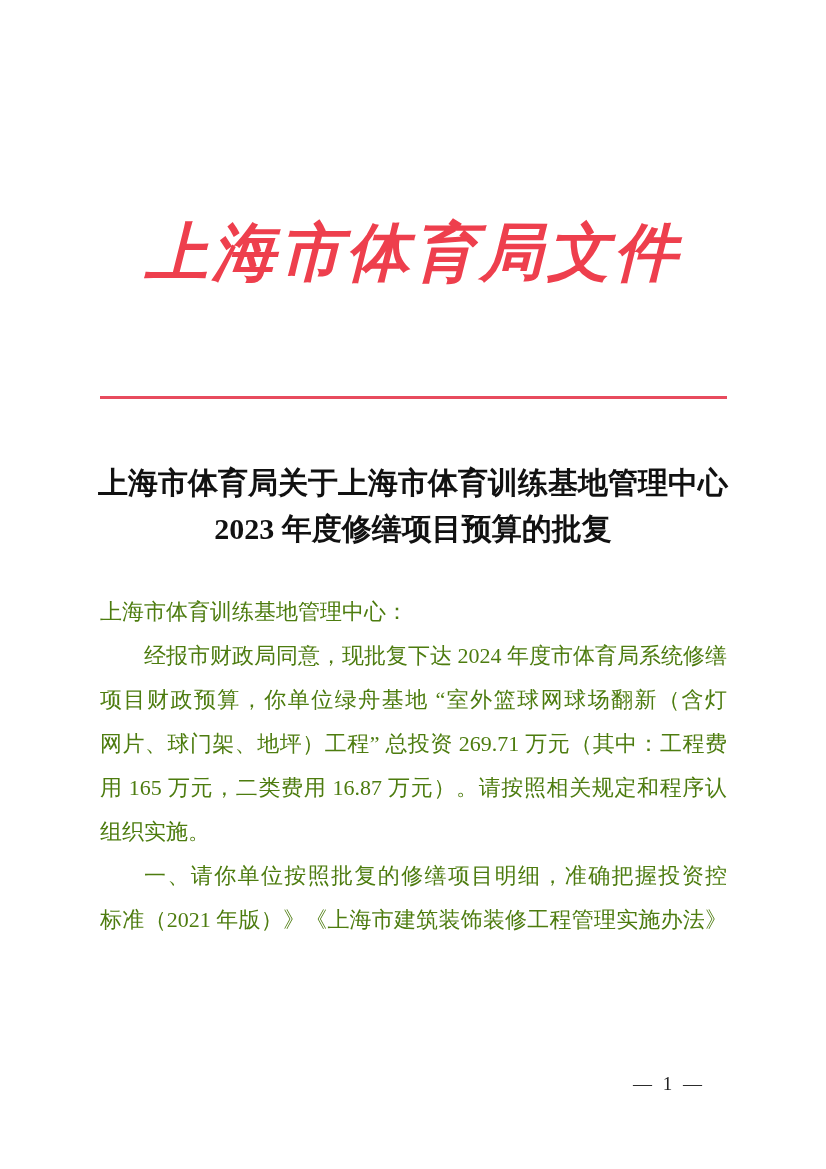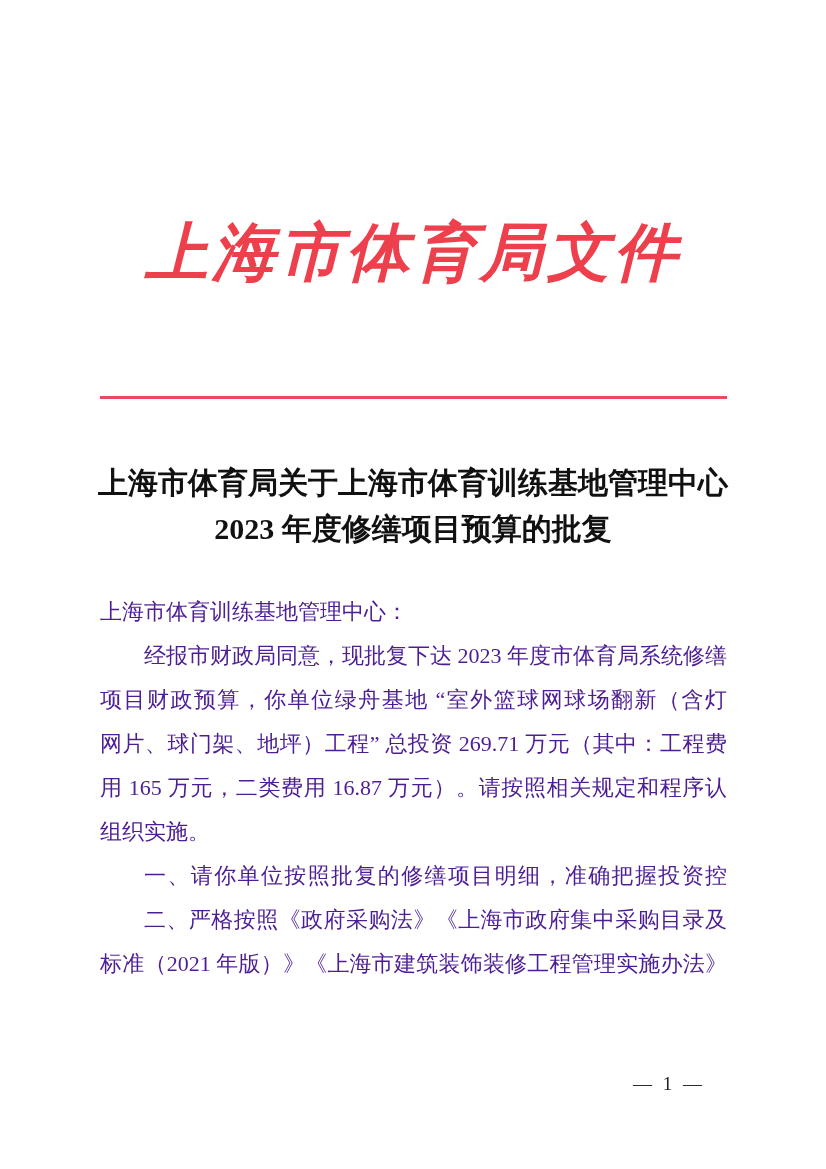--- a/index.html
+++ b/index.html
@@ -58,21 +58,21 @@
     line-height: 46px;
     font-weight: 700;
     color: #111111;
   }
   .doc-body {
     position: absolute;
     top: 590px;
     left: 100px;
     width: 627px;
     font-size: 22px;
-    color: #4c1d95;
+    color: #4d7c0f;
   }
   .doc-body .line {
     height: 44px;
     line-height: 44px;
     overflow: hidden;
     white-space: normal;
   }
   .doc-body .line.fill {
     text-align: justify;
     text-align-last: justify;
@@ -101,25 +101,24 @@
 
   <div class="red-divider" style="background: rgb(232, 75, 94);"></div>
 
   <div class="doc-title">
     <div>上海市体育局关于上海市体育训练基地管理中心</div>
     <div>2023 年度修缮项目预算的批复</div>
   </div>
 
   <div class="doc-body">
       <div class="line">上海市体育训练基地管理中心：</div>
-      <div class="line fill indent">经报市财政局同意，现批复下达 2023 年度市体育局系统修缮</div>
+      <div class="line fill indent">经报市财政局同意，现批复下达 2024 年度市体育局系统修缮</div>
       <div class="line fill">项目财政预算，你单位绿舟基地 “室外篮球网球场翻新（含灯光、</div>
       <div class="line fill">网片、球门架、地坪）工程” 总投资 269.71 万元（其中：工程费</div>
       <div class="line fill">用 165 万元，二类费用 16.87 万元）。请按照相关规定和程序认真</div>
       <div class="line">组织实施。</div>
       <div class="line fill indent">一、请你单位按照批复的修缮项目明细，准确把握投资控制，</div>
-      <div class="line fill indent">二、严格按照《政府采购法》《上海市政府集中采购目录及</div>
       <div class="line fill">标准（2021 年版）》《上海市建筑装饰装修工程管理实施办法》</div>
     </div>
 
   <div class="page-number">— 1 —</div>
 
 </div>
 
 </body></html>

